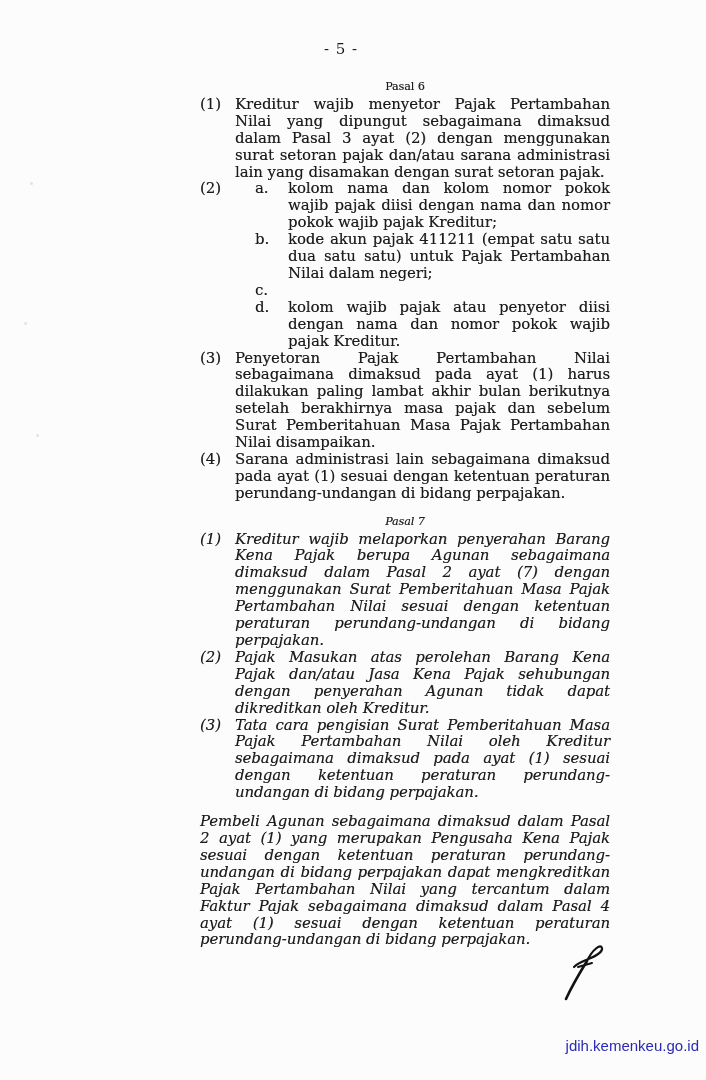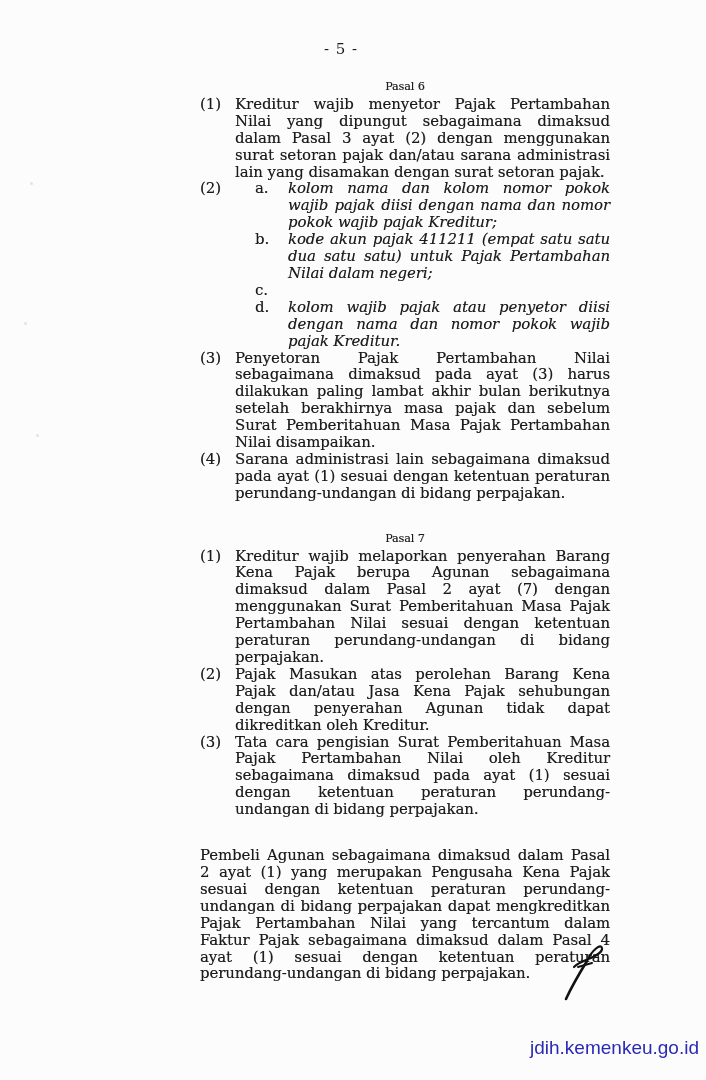--- a/index.html
+++ b/index.html
@@ -33,42 +33,42 @@
     font-size: 14.8px;
     line-height: 16.9px;
     text-shadow: 0.3px 0 0 rgba(27,27,27,0.55);
   }
   .heading {
     text-align: center;
     font-weight: normal;
     font-size: 11px;
     margin: 0;
   }
-  .section-gap { margin-top: 29px; }
+  .section-gap { margin-top: 12px; font-style: italic; }
   .item { display: flex; }
   .marker { flex: 0 0 35px; }
   .item-body { flex: 1; min-width: 0; }
   .text { text-align: justify; }
   .subitem { display: flex; padding-left: 20px; }
   .submarker { flex: 0 0 33px; }
-  .subtext { flex: 1; text-align: justify; font-style: italic; }
+  .subtext { flex: 1; text-align: justify; }
   .paragraph { text-align: justify; }
   .signature {
     position: absolute;
     left: 556px;
     top: 936px;
     width: 56px;
     height: 68px;
   }
   .watermark {
     position: absolute;
     top: 1037px;
     right: 7px;
     font-family: "Liberation Sans", sans-serif;
-    font-size: 19px;
+    font-size: 15px;
     color: #2a2ab5;
   }
   .speckle {
     position: absolute;
     width: 3px;
     height: 3px;
     border-radius: 50%;
     background: #9a9a9a;
     opacity: 0.25;
   }
@@ -113,21 +113,21 @@
           <div class="subitem">
             <span class="submarker">d.</span>
             <div class="subtext">kolom wajib pajak atau penyetor diisi dengan nama dan nomor pokok wajib pajak Kreditur.</div>
           </div>
         </div>
       </div>
 
       <div class="item">
         <span class="marker">(3)</span>
         <div class="item-body">
-            <div class="text">Penyetoran Pajak Pertambahan Nilai sebagaimana dimaksud pada ayat (3) harus dilakukan paling lambat akhir bulan berikutnya setelah berakhirnya masa pajak dan sebelum Surat Pemberitahuan Masa Pajak Pertambahan Nilai disampaikan.</div>
+            <div class="text">Penyetoran Pajak Pertambahan Nilai sebagaimana dimaksud pada ayat (1) harus dilakukan paling lambat akhir bulan berikutnya setelah berakhirnya masa pajak dan sebelum Surat Pemberitahuan Masa Pajak Pertambahan Nilai disampaikan.</div>
           </div>
       </div>
 
       <div class="item">
         <span class="marker">(4)</span>
         <div class="item-body">
             <div class="text">Sarana administrasi lain sebagaimana dimaksud pada ayat (1) sesuai dengan ketentuan peraturan perundang-undangan di bidang perpajakan.</div>
           </div>
       </div>
     </section>

